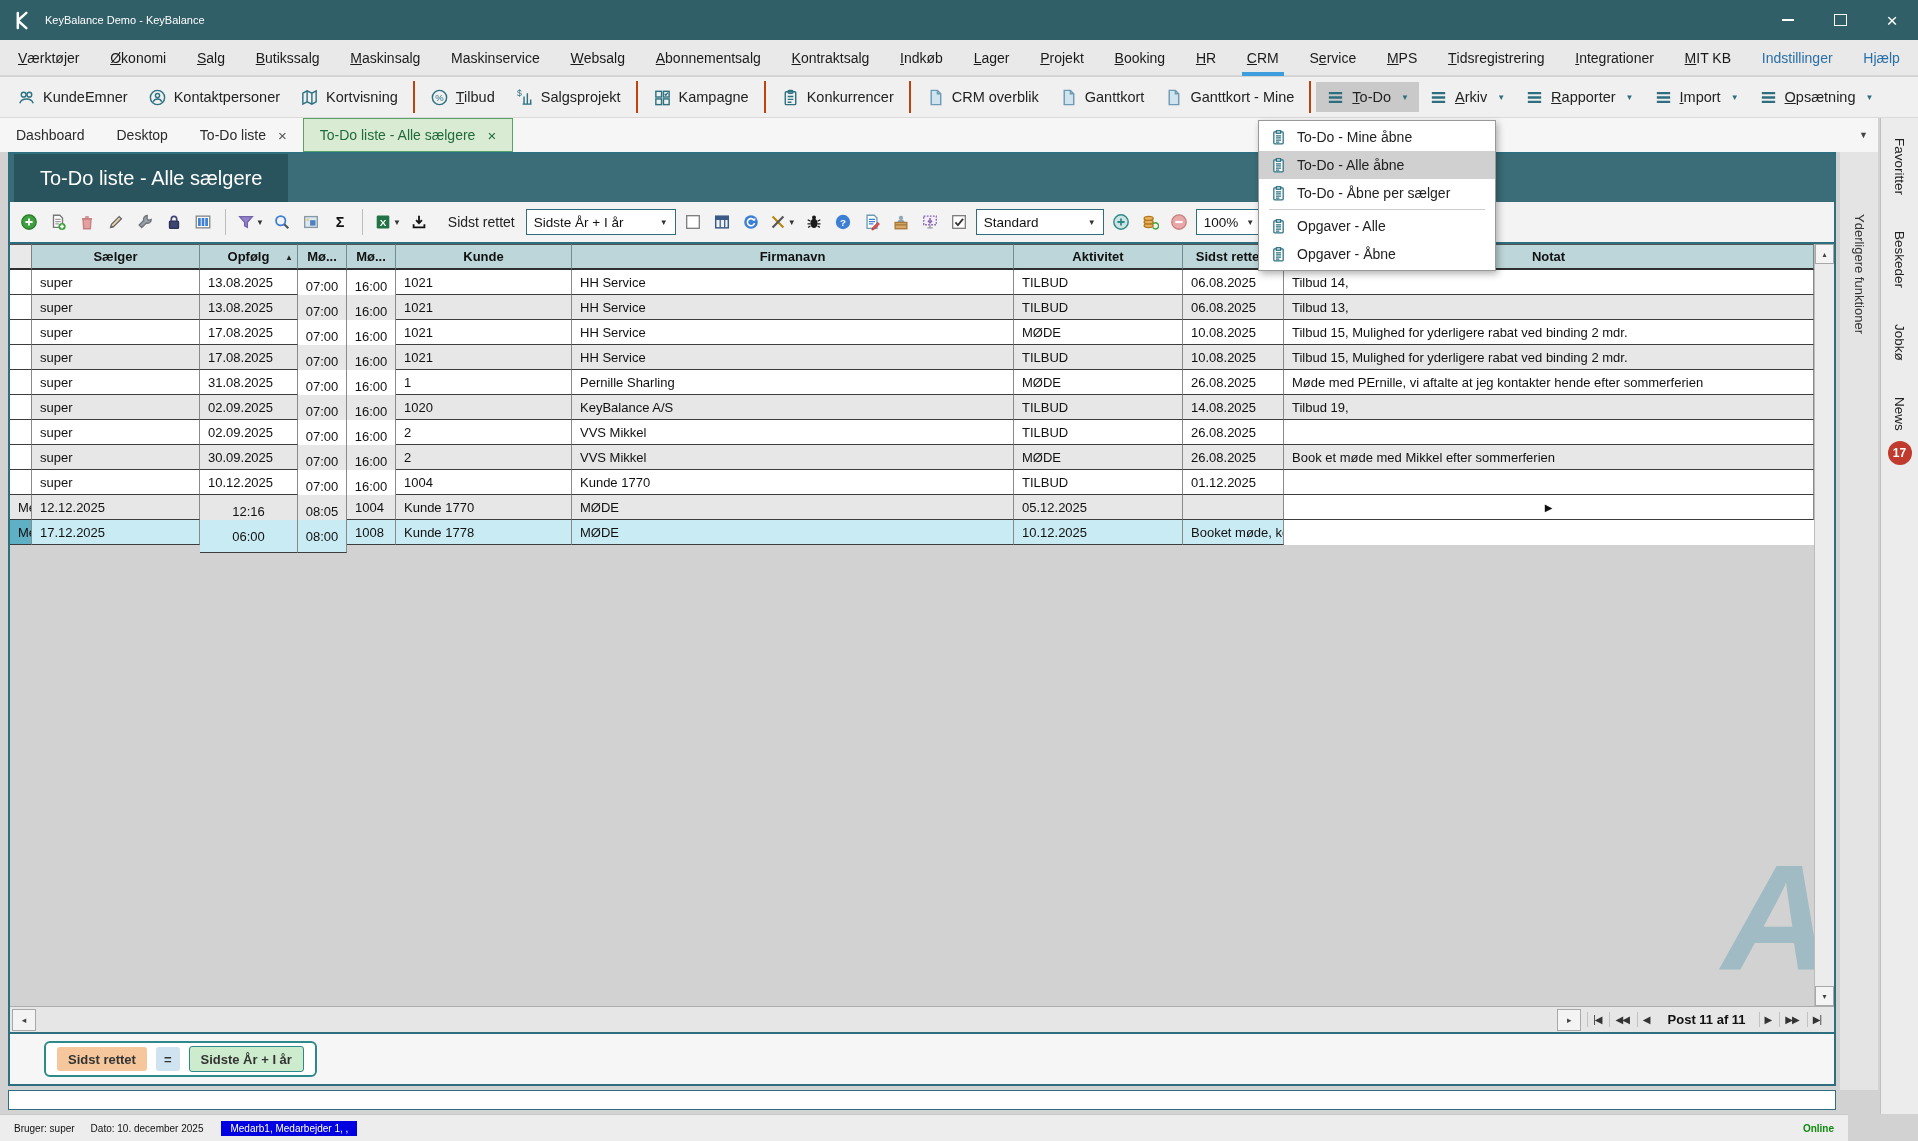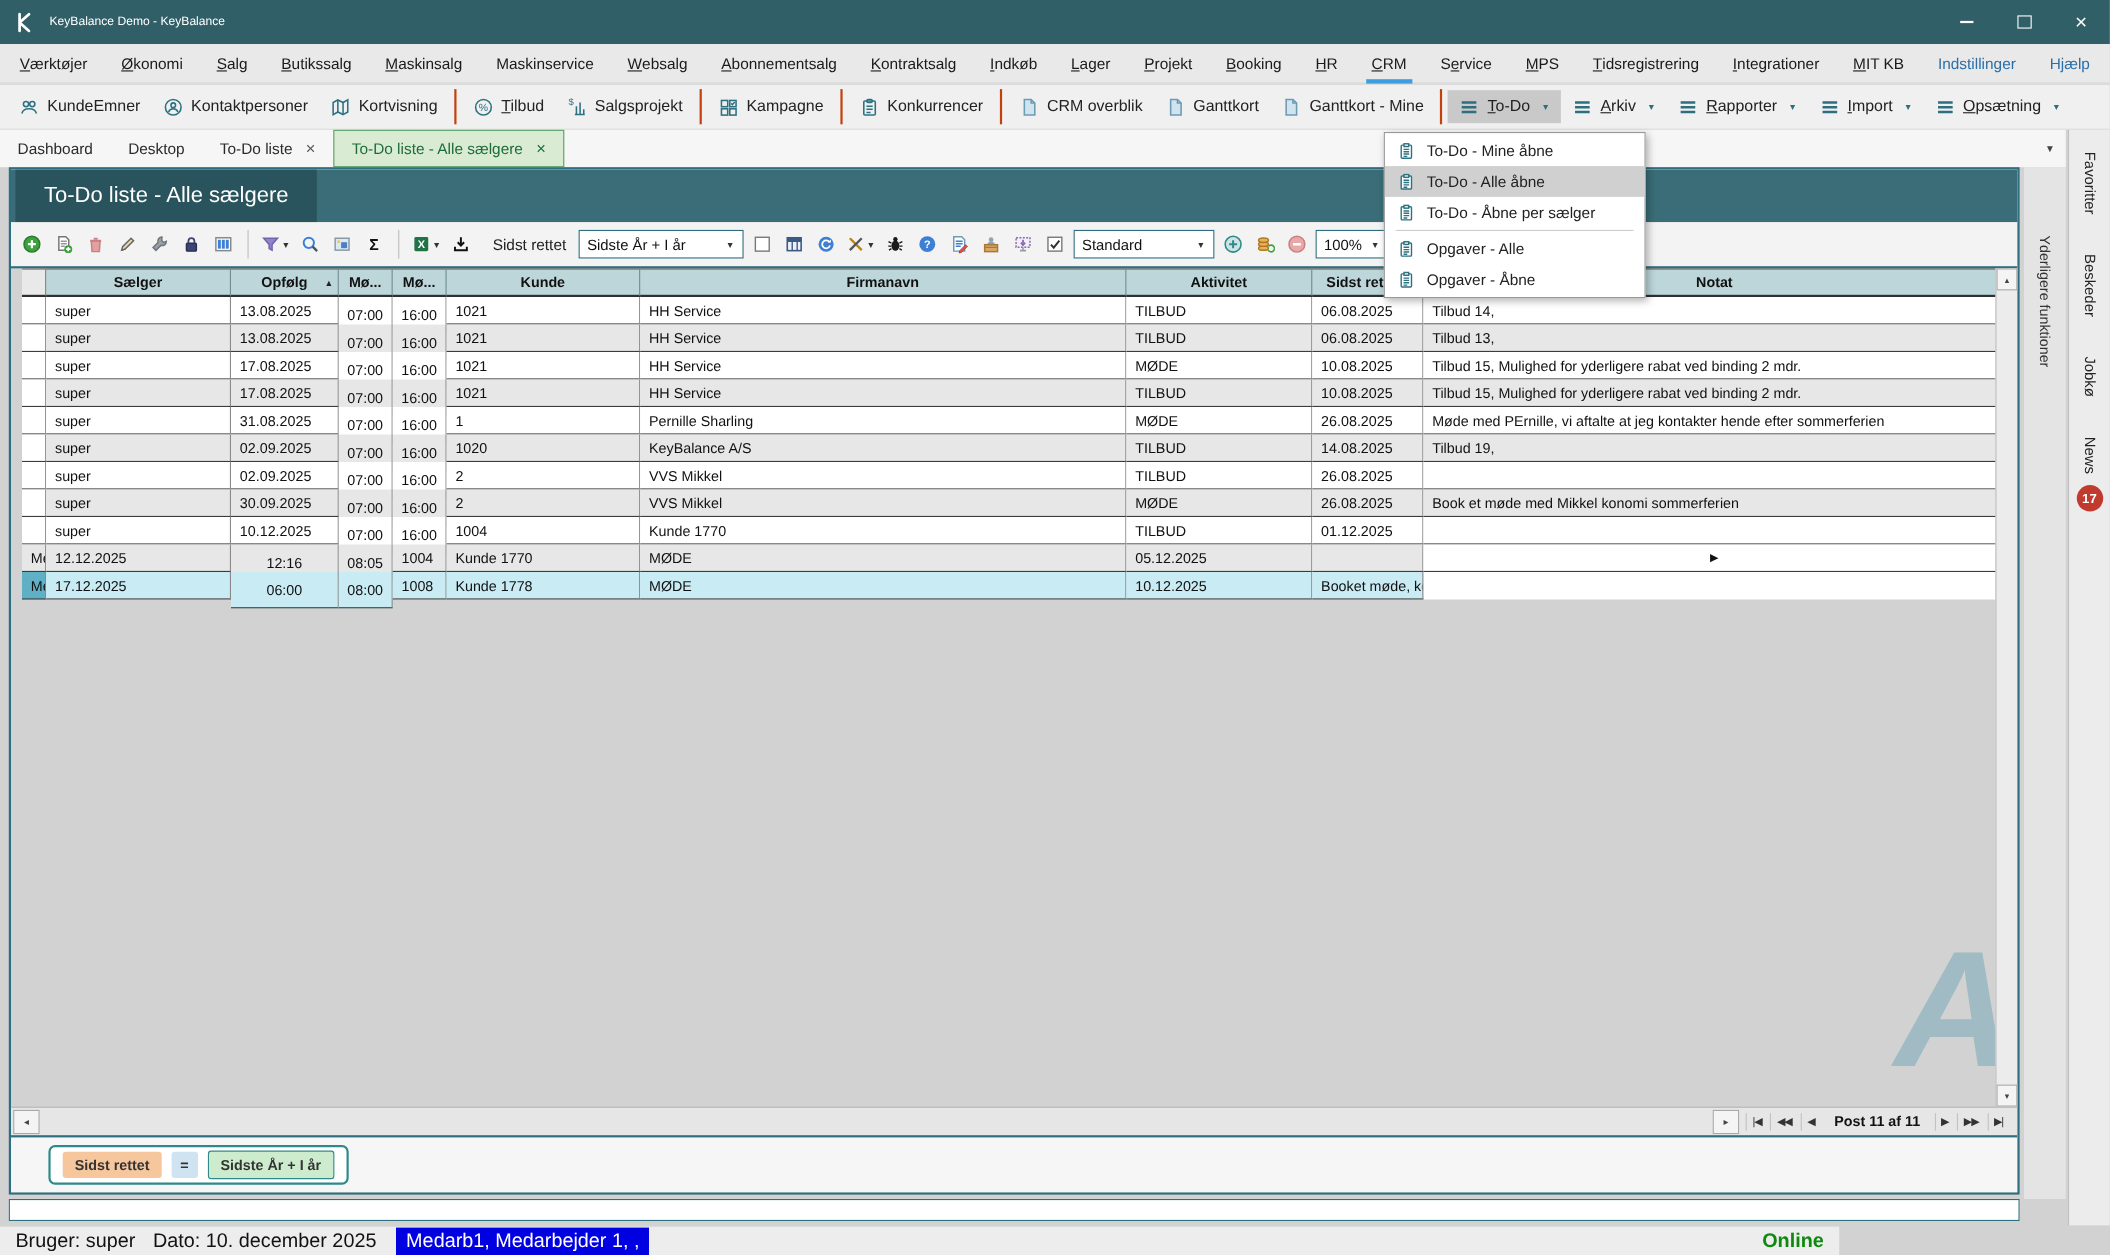--- a/index.html
+++ b/index.html
@@ -58,21 +58,21 @@
   .gt-btn{display:flex;align-items:center;justify-content:center;min-width:24px;height:26px;border:none;
           background:transparent;padding:0 1px;cursor:pointer}
   .gt-caret{font-size:8px;color:#333;margin-left:1px}
   .gt-sep{width:1px;height:26px;background:#bdbdbd;margin:0 5px}
   .gt-label{font-size:14px;color:#222;margin:0 6px 0 12px;white-space:nowrap}
   .gt-select{height:26px;border:1px solid #2e6e7e;background:#fff;display:flex;align-items:center;
              justify-content:space-between;padding:0 7px;font-size:13.5px;color:#111;box-sizing:border-box;cursor:pointer;white-space:nowrap}
   .gt-select .car{font-size:8px;color:#333;margin-left:8px}
 
   
-  .ghead,.grows{position:absolute;left:10px;display:grid;
+  .ghead,.grows{position:absolute;left:0;display:grid;
      grid-template-columns:22px 168px 98px 49px 49px 176px 442px 169px 101px 530px}
   .ghead{top:90px;height:26px;font-size:13px;font-weight:bold;background:#bcd6da}
   .hc{display:flex;align-items:center;justify-content:center;position:relative;
       border-right:1px solid #6f8d92;border-bottom:2px solid #2f2f2f;border-top:1px solid #555;
       overflow:hidden;white-space:nowrap}
   .hc.hsel{background:#e9e9e9;border-right:1px solid #808080}
   .sort-arrow{position:absolute;right:4px;top:8px;font-size:8px;color:#222}
   .grows{top:116px;grid-auto-rows:25px;font-size:13px;background:#fff}
   .c{display:flex;align-items:center;padding:0 8px;border-right:1px solid #8a8a8a;border-bottom:1px solid #3c3c3c;
      white-space:nowrap;overflow:hidden;background:#fff;cursor:default}
@@ -103,22 +103,22 @@
   .chip{height:24px;display:flex;align-items:center;padding:0 11px;font-size:13px;font-weight:bold;color:#333;border-radius:3px;white-space:nowrap}
   .chip.field{background:#f6c79d}
   .chip.op{background:#cfe3f0;padding:0 8px}
   .chip.val{background:#cdeccd;border:1px solid #2e8a8a}
 
   .wm{position:absolute;left:1712px;top:688px;font-size:150px;line-height:1;font-weight:bold;font-style:italic;
       color:rgba(80,150,170,.38);pointer-events:none}
 
   
   .footerbar{position:absolute;left:8px;top:1090px;width:1828px;height:20px;background:#fff;border:1px solid #2e6e7e;box-sizing:border-box}
-  .statusbar{position:absolute;left:0;top:1114px;width:1672px;height:27px;background:#ededed;border-top:1px solid #c9c9c9;
-             display:flex;align-items:center;font-size:18px;padding:0 14px;box-sizing:border-box}
+  .statusbar{position:absolute;left:0;top:1114px;width:1848px;height:27px;background:#ededed;border-top:1px solid #c9c9c9;
+             display:flex;align-items:center;font-size:10px;padding:0 14px;box-sizing:border-box}
   .sb-gap{width:16px}
   .selbox{background:#0000e0;color:#fff;padding:2px 9px;margin-left:18px;white-space:nowrap}
   .online{margin-left:auto;color:#0f8a0f;font-weight:bold}
 
   
   .inner-strip{position:absolute;left:1840px;top:152px;width:38px;height:938px;background:#e4e4e4;display:flex;justify-content:center}
   .inner-strip .v-label{writing-mode:vertical-rl;font-size:13px;color:#333;margin-top:62px;white-space:nowrap}
   .outer-strip{position:absolute;left:1880px;top:118px;width:38px;height:996px;background:#ececec;border-left:1px solid #c0c0c0;
                box-sizing:border-box;display:flex;flex-direction:column;align-items:center;padding-top:20px;gap:36px}
   .outer-strip .v-item{writing-mode:vertical-rl;font-size:13.5px;color:#222;cursor:pointer;white-space:nowrap}
@@ -627,21 +627,21 @@
       <div class="c"></div>
       <div class="c csel"></div>
       <div class="c alt">super</div>
       <div class="c alt">30.09.2025</div>
       <div class="c alt ctr">07:00</div>
       <div class="c alt ctr">16:00</div>
       <div class="c alt">2</div>
       <div class="c alt">VVS Mikkel</div>
       <div class="c alt">MØDE</div>
       <div class="c alt">26.08.2025</div>
-      <div class="c alt">Book et møde med Mikkel konomi sommerferien</div>
+      <div class="c alt">Book et møde med Mikkel efter sommerferien</div>
       <div class="c csel"></div>
       <div class="c">super</div>
       <div class="c">10.12.2025</div>
       <div class="c ctr">07:00</div>
       <div class="c ctr">16:00</div>
       <div class="c">1004</div>
       <div class="c">Kunde 1770</div>
       <div class="c">TILBUD</div>
       <div class="c">01.12.2025</div>
       <div class="c csel"></div>

